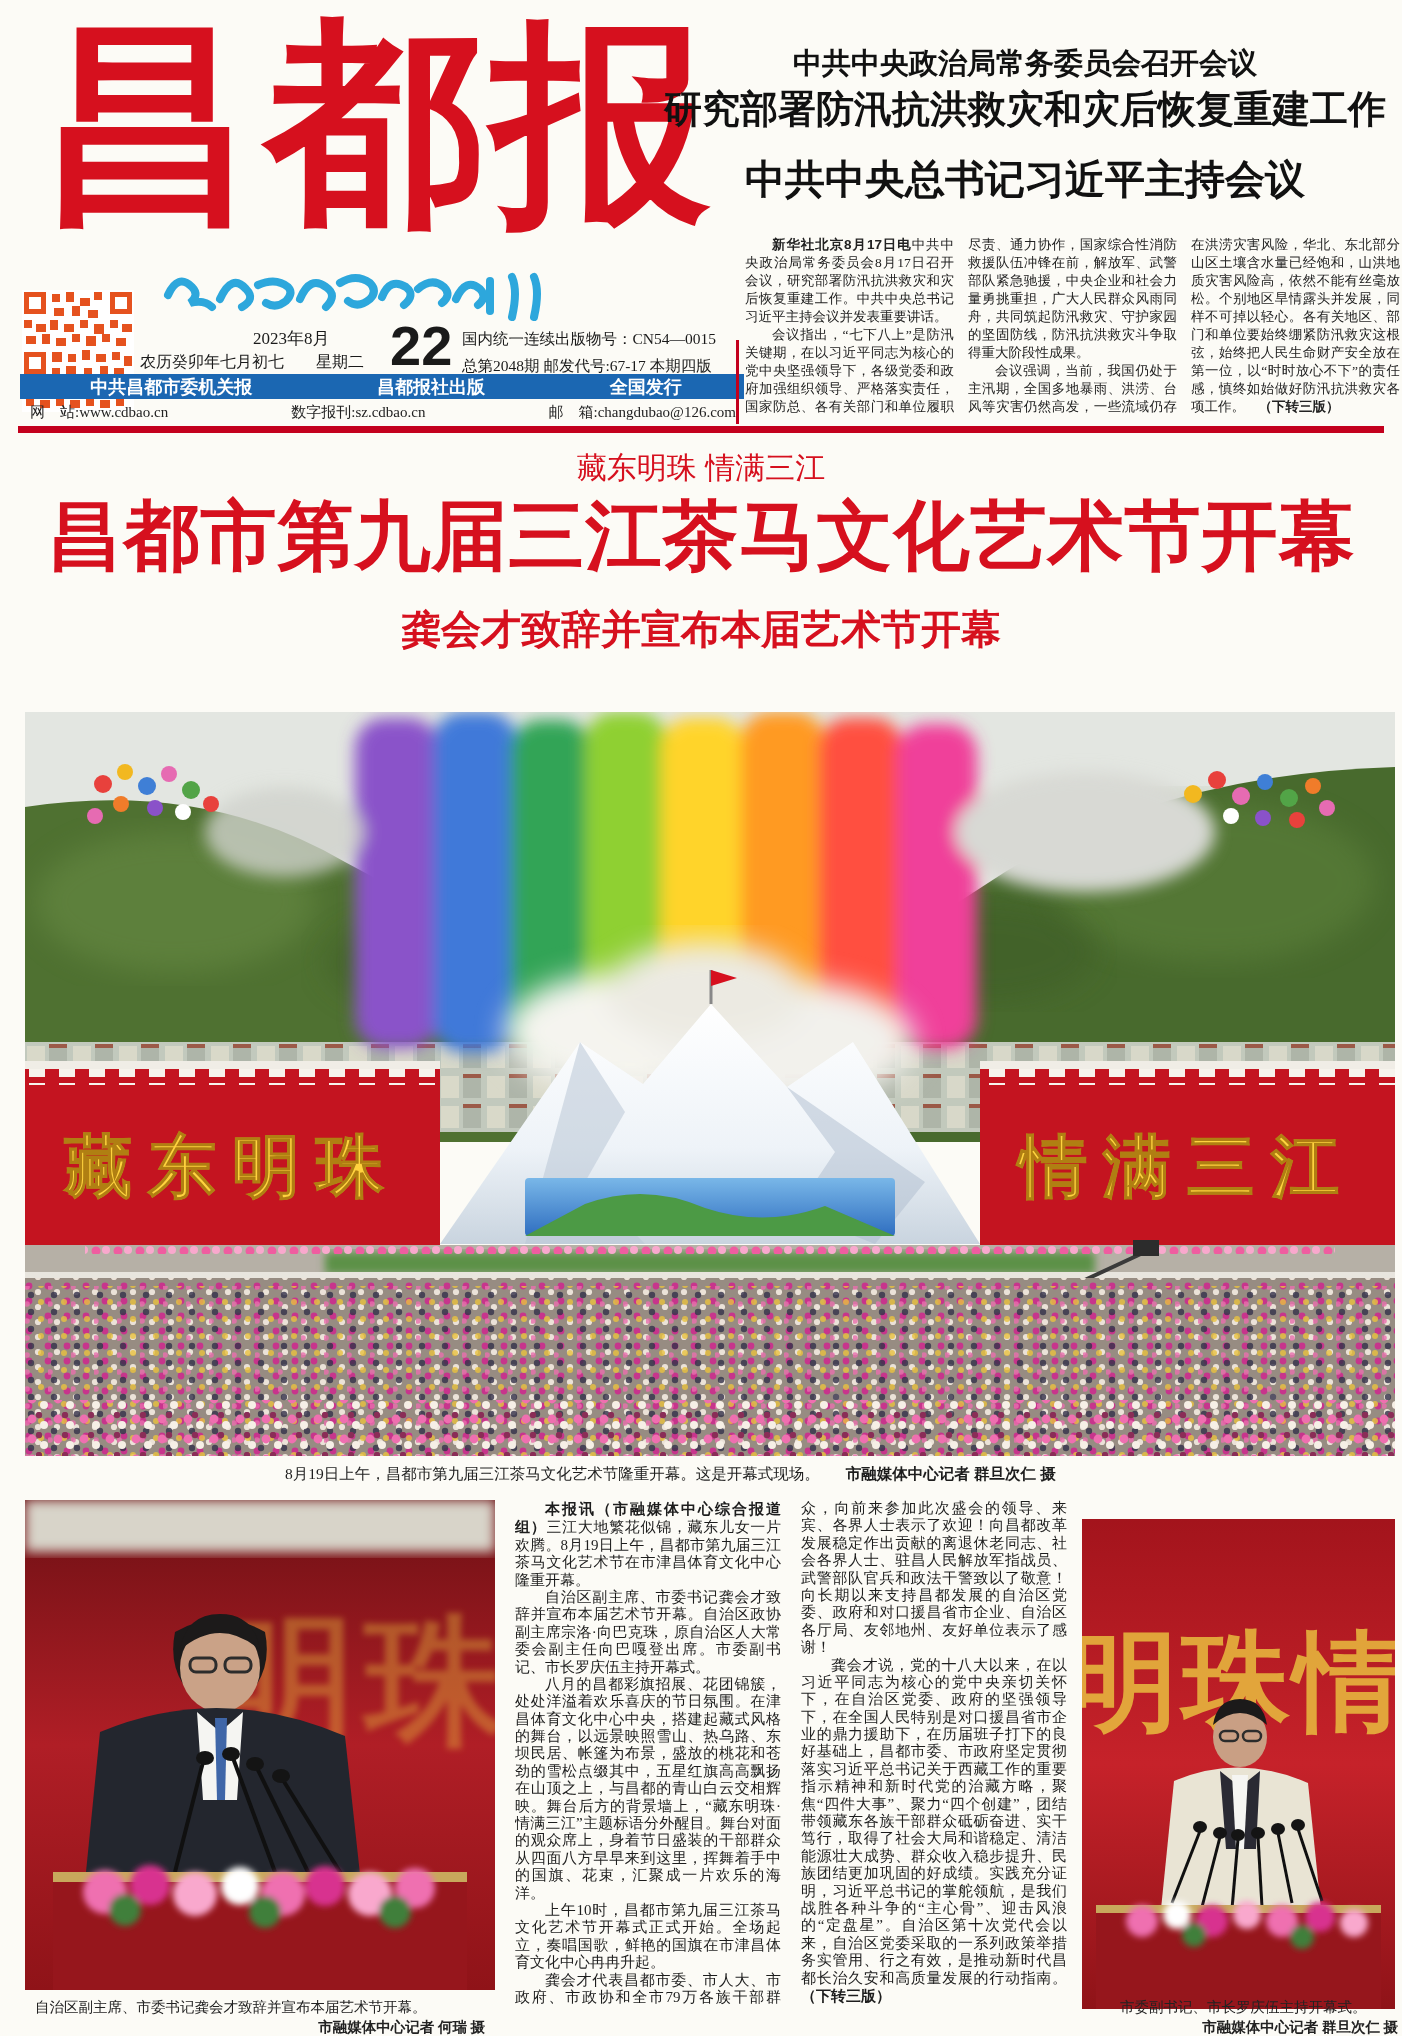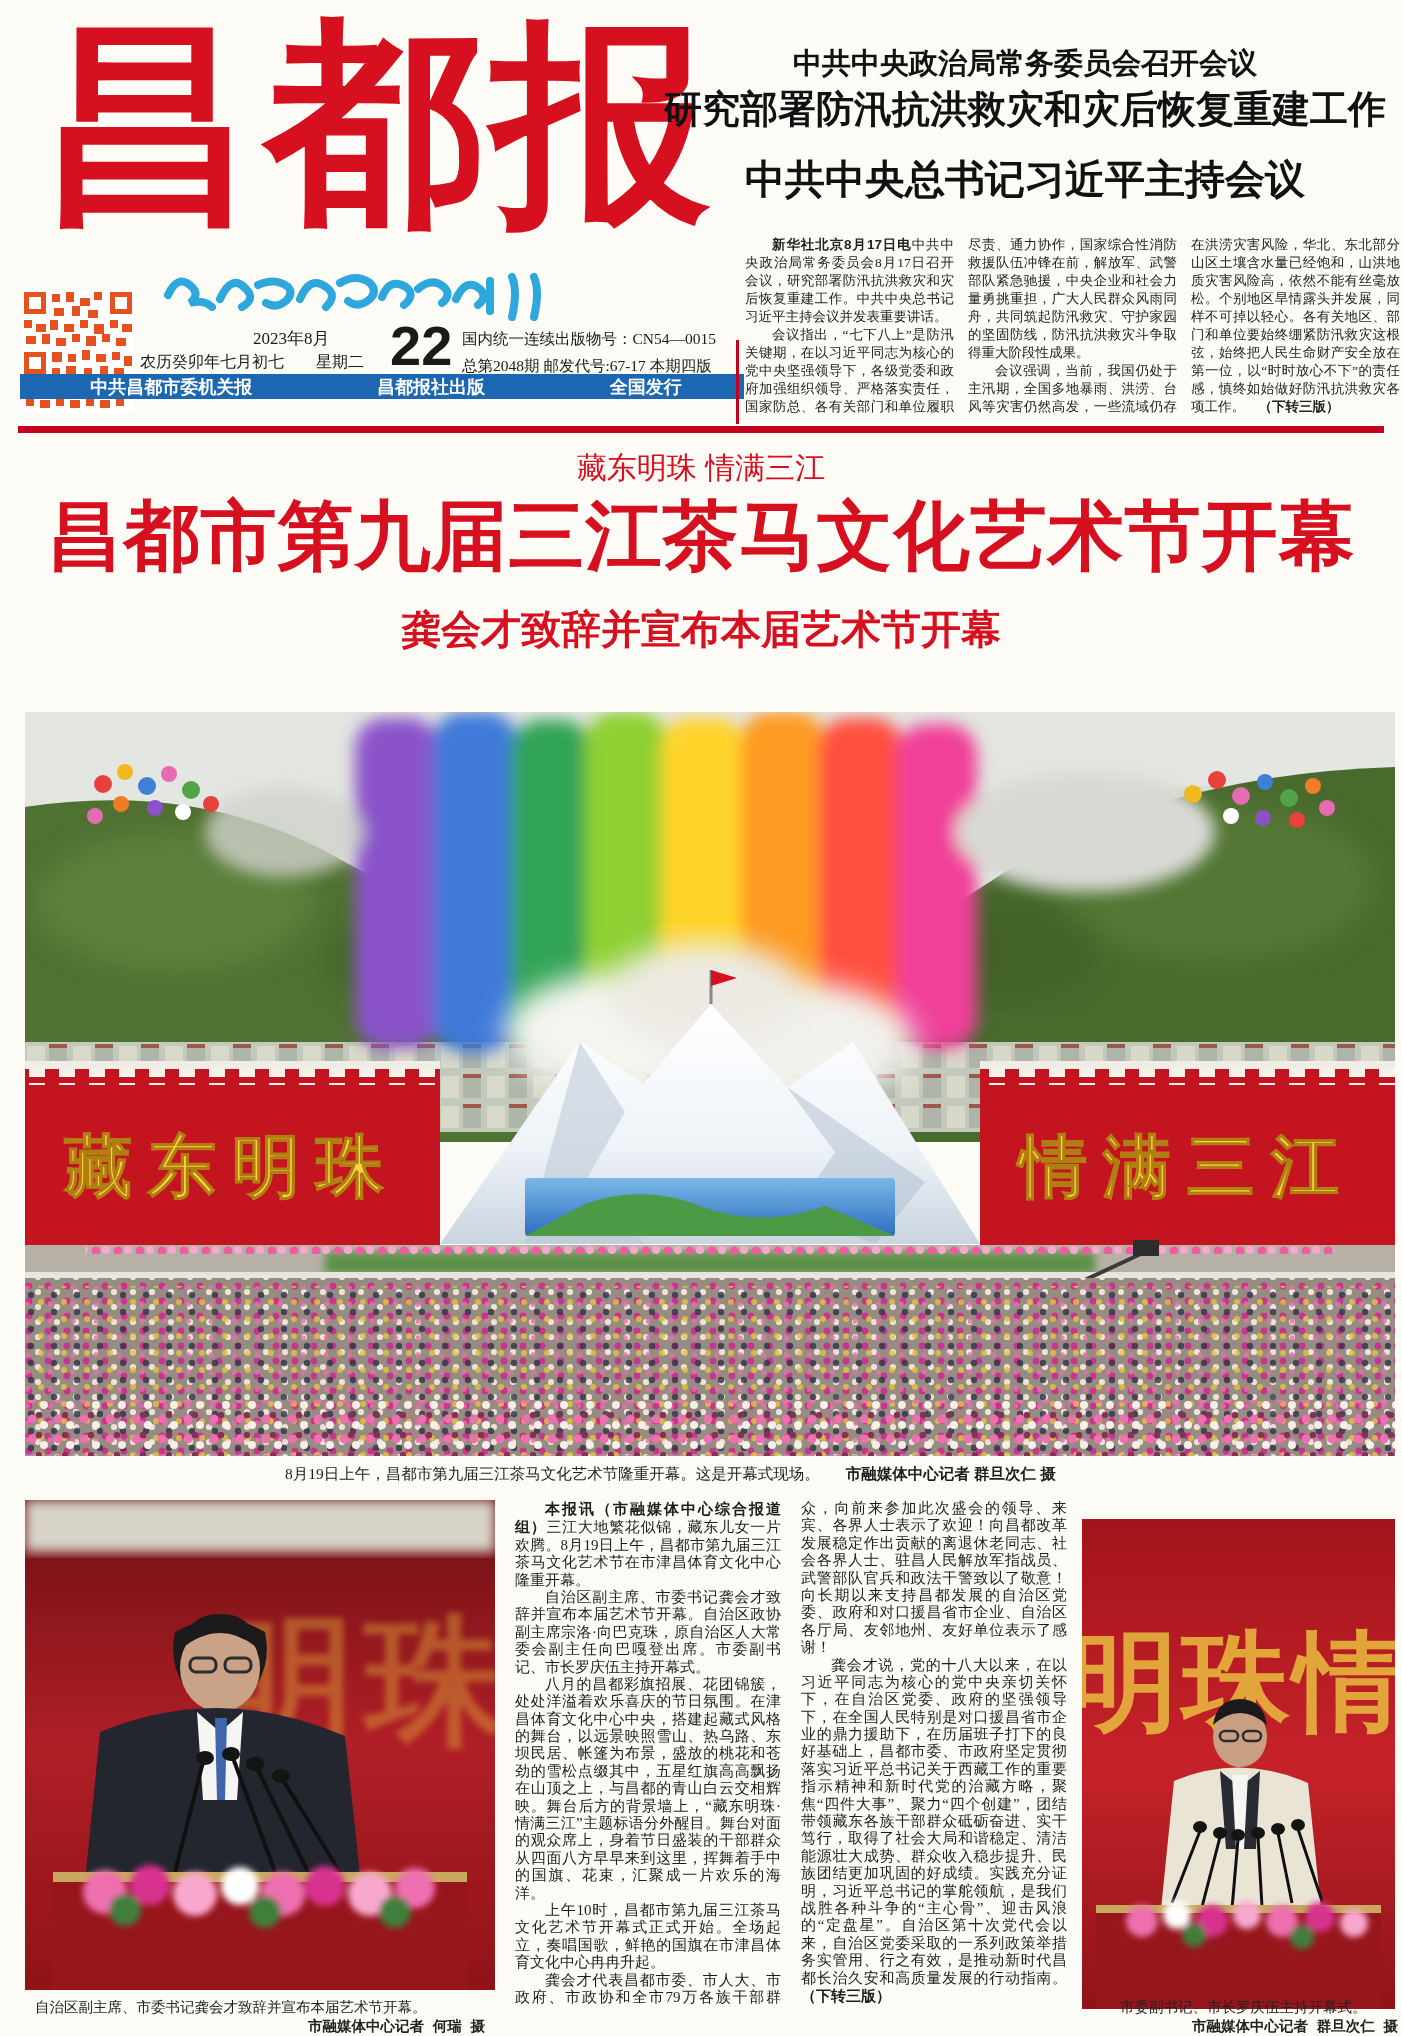--- a/index.html
+++ b/index.html
@@ -24,21 +24,21 @@
   .xh-body b{font-family:"Liberation Sans",sans-serif;}
   
   .red{color:#d6101e;}
   .center{width:100%;text-align:center;}
   
   .art-body{column-count:2;column-gap:20px;font-size:15px;line-height:1.16;text-align:justify;
             font-family:"Liberation Serif","DejaVu Serif",serif;color:#1d1d1d;overflow:hidden;}
   .art-body p{margin:0;text-indent:2em;}
   .art-body b{font-family:"Liberation Sans",sans-serif;}
   .cap{font-family:"Liberation Serif","DejaVu Serif",serif;font-size:14.5px;color:#222;line-height:1.35;}
-  .cap .credit{display:block;text-align:right;font-weight:bold;font-family:Liberation Mono, monospace;}
+  .cap .credit{display:block;text-align:right;font-weight:bold;font-family:Liberation Serif, serif;}
   .photocap{font-family:"Liberation Serif","DejaVu Serif",serif;font-size:15.5px;color:#1d1d1d;}
   .photocap b{font-family:"Liberation Sans",sans-serif;margin-left:26px;}
   svg{display:block;}
 </style>
 </head>
 <body>
 
 <div id="page">
 
   <div class="abs mast-title" style="left:38px;top:8px;width:672px;height:258px;">
@@ -133,20 +133,25 @@
   <div class="abs pubtxt" style="left:316px;top:352px;font-size:16px;">星期二</div>
   <div class="abs pubtxt" style="left:462px;top:329px;font-size:15.5px;">国内统一连续出版物号：CN54—0015</div>
   <div class="abs pubtxt" style="left:462px;top:356px;font-size:15.5px;">总第2048期 邮发代号:67-17 本期四版</div>
 
   <div class="abs bluebar" style="left:20px;top:374px;width:716px;height:25px;">
     <span>中共昌都市委机关报</span>
     <span>昌都报社出版</span>
     <span>全国发行</span>
   </div>
 
+  <div class="abs contacts" style="left:30px;top:403px;width:706px;">
+    <span>网　站:www.cdbao.cn</span>
+    <span>数字报刊:sz.cdbao.cn</span>
+    <span>邮　箱:changdubao@126.com</span>
+  </div>
 
   <div class="abs rule-red" style="left:736px;top:340px;width:3px;height:84px;"></div>
   <div class="abs rule-red" style="left:18px;top:426px;width:1366px;height:7px;"></div>
 
   <div class="xh-h" style="top:48px;font-size:29px;font-weight:bold;">中共中央政治局常务委员会召开会议</div>
   <div class="xh-h" style="top:90px;font-size:38px;font-weight:900;">研究部署防汛抗洪救灾和灾后恢复重建工作</div>
   <div class="xh-h" style="top:158px;font-size:40px;font-weight:900;">中共中央总书记习近平主持会议</div>
 
   <div class="abs xh-body" style="left:745px;top:236px;width:655px;height:194px;">
     <p><b>新华社北京8月17日电</b><span>中共中央政治局常务委员会8月17日召开会议，研究部署防汛抗洪救灾和灾后恢复重建工作。中共中央总书记习近平主持会议并发表重要讲话。</span></p>

